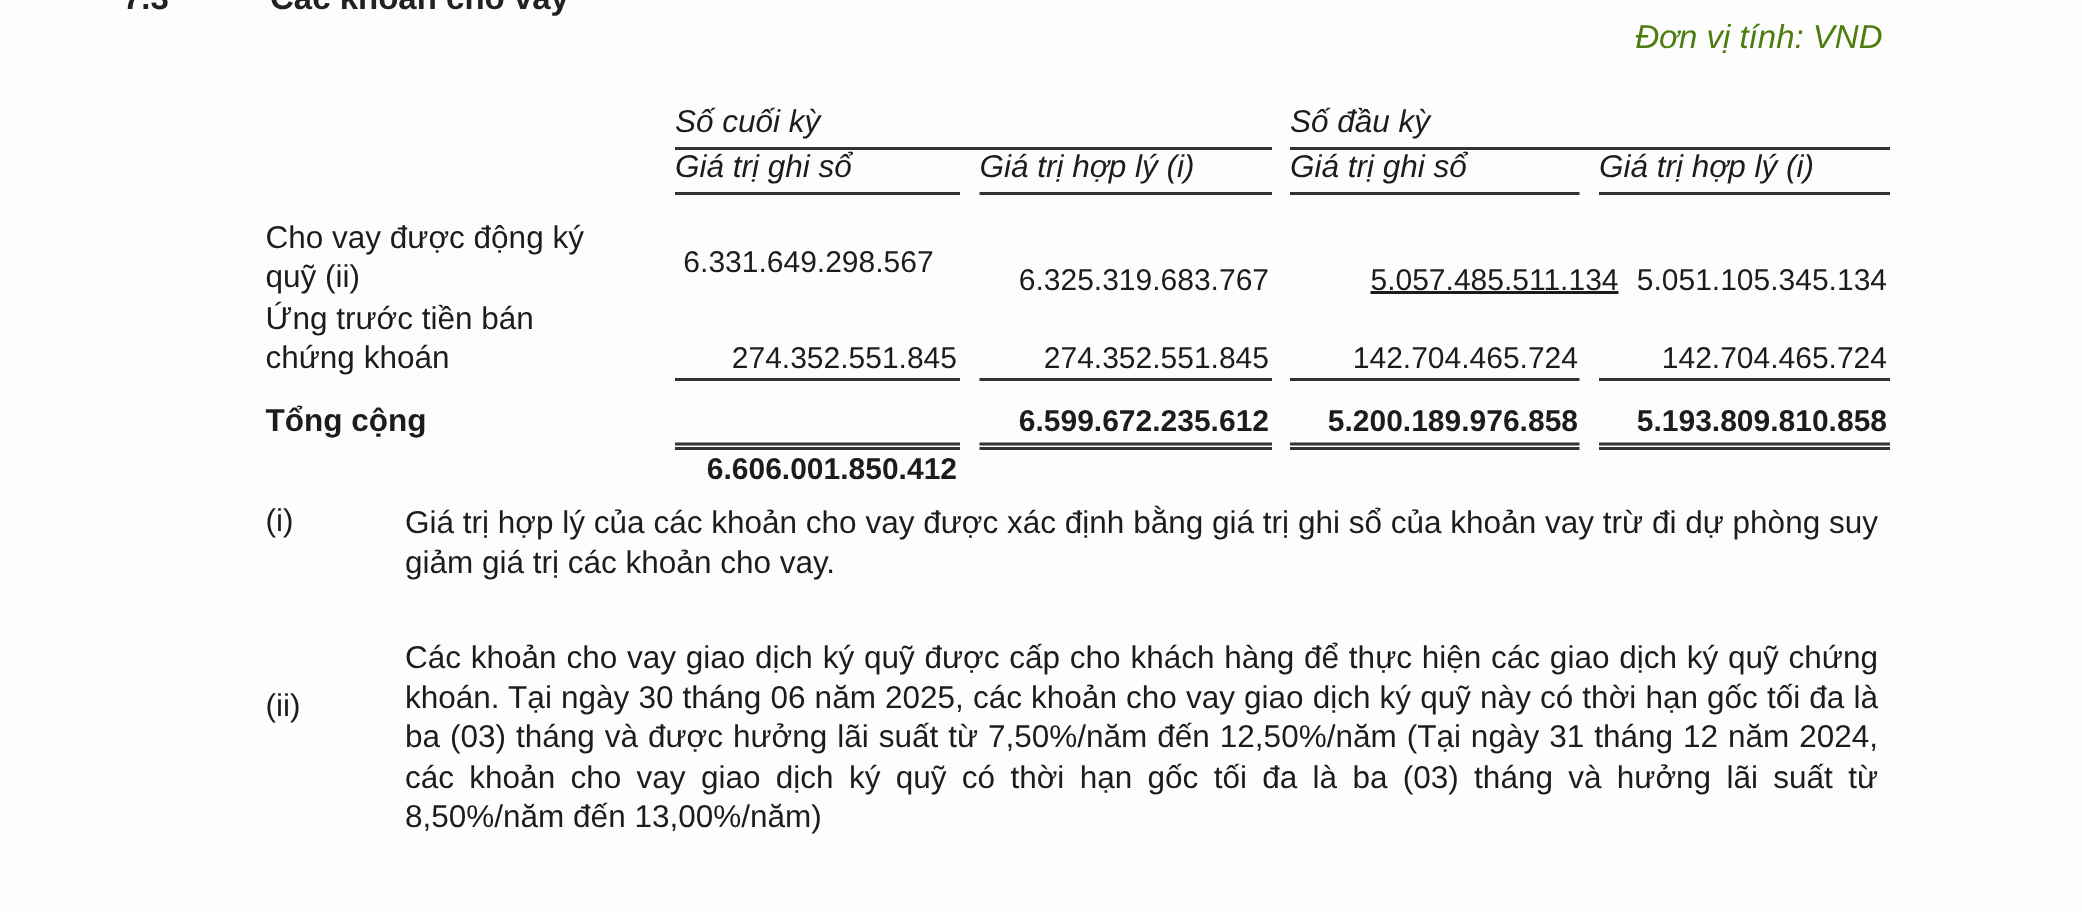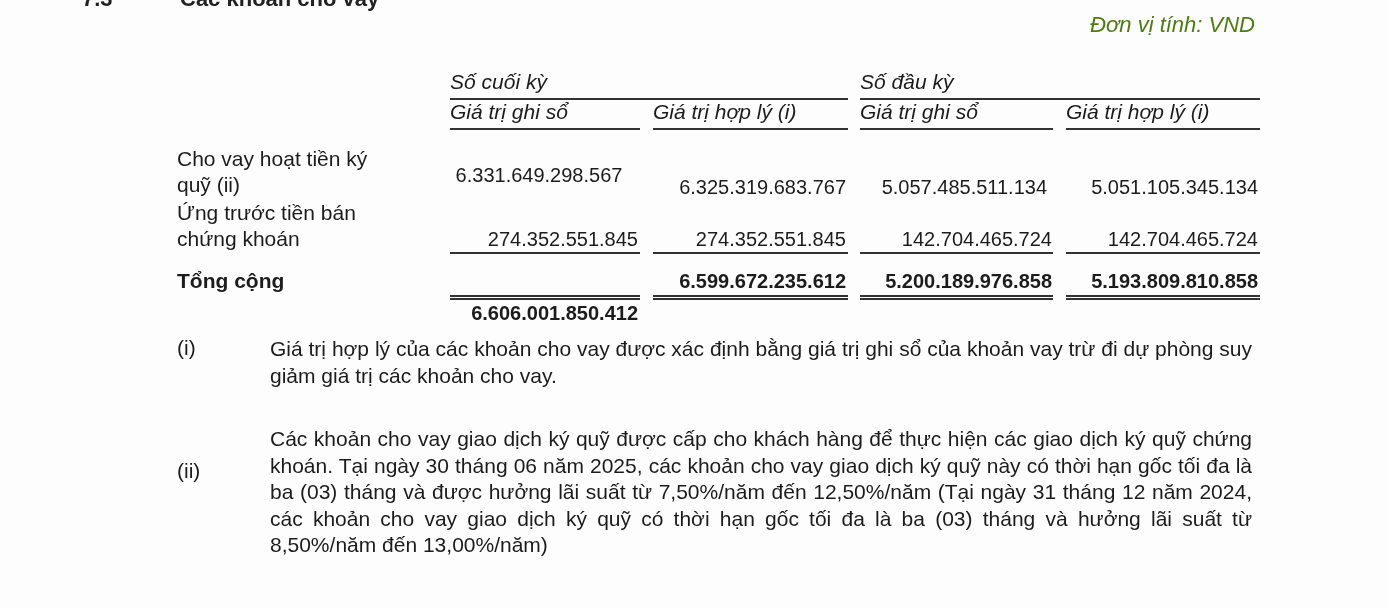--- a/index.html
+++ b/index.html
@@ -112,26 +112,26 @@
   <div class="abs sub-head" style="left:653px;width:193px;">Giá trị hợp lý (i)</div>
   <div class="abs sub-head" style="left:860px;width:192px;">Giá trị ghi sổ</div>
   <div class="abs sub-head" style="left:1066px;width:194px;">Giá trị hợp lý (i)</div>
   <div class="abs sub-line" style="left:450px;width:190px;"></div>
   <div class="abs sub-line" style="left:653px;width:195px;"></div>
   <div class="abs sub-line" style="left:860px;width:193px;"></div>
   <div class="abs sub-line" style="left:1066px;width:194px;"></div>
 
   <div>
     <div class="abs label" style="top:146px;">
-      <div>Cho vay hoạt tiền ký</div>
+      <div>Cho vay được động ký</div>
       <div>quỹ (ii)</div>
     </div>
     <div class="abs num" style="top:164px;left:440px;width:198px;text-align:center;">6.331.649.298.567</div>
     <div class="abs num" style="top:176px;left:650px;width:196px;">6.325.319.683.767</div>
-    <div class="abs num" style="top:176px;left:850px;width:197px;">5.057.485.511.134</div>
+    <div class="abs num" style="top:176px;left:882px;width:197px;text-decoration:underline;">5.057.485.511.134</div>
     <div class="abs num" style="top:176px;left:1060px;width:198px;">5.051.105.345.134</div>
   </div>
 
   <div>
     <div class="abs label" style="top:200px;">
       <div>Ứng trước tiền bán</div>
       <div>chứng khoán</div>
     </div>
     <div class="abs num" style="top:228px;left:440px;width:198px;">274.352.551.845</div>
     <div class="abs num" style="top:228px;left:650px;width:196px;">274.352.551.845</div>

